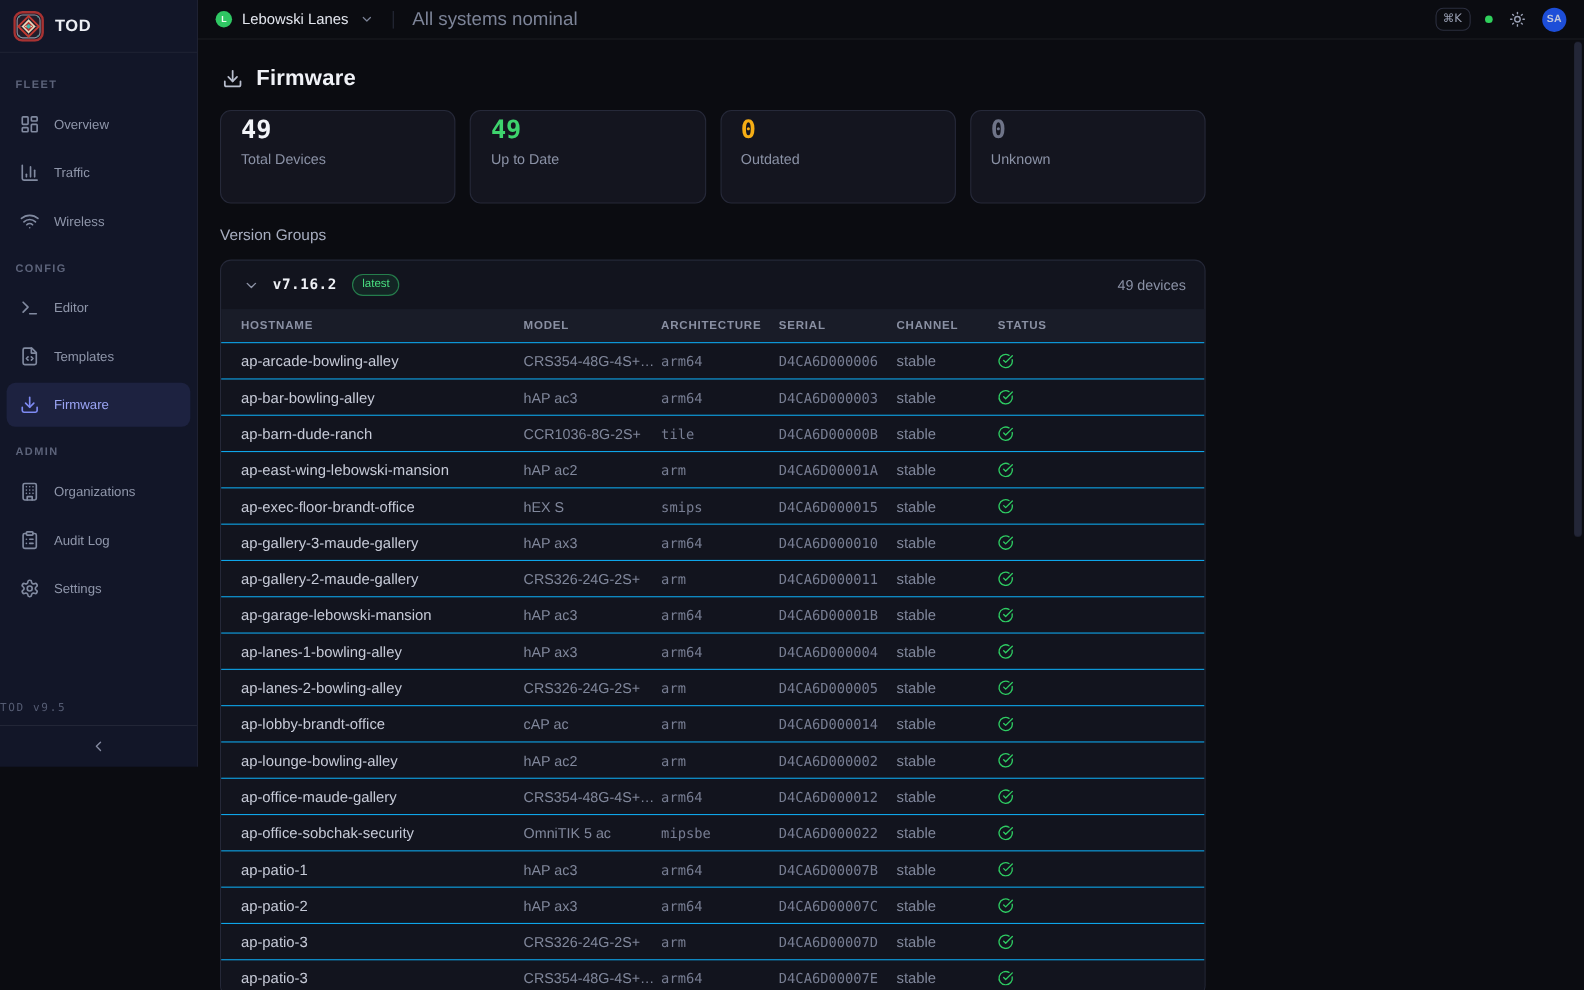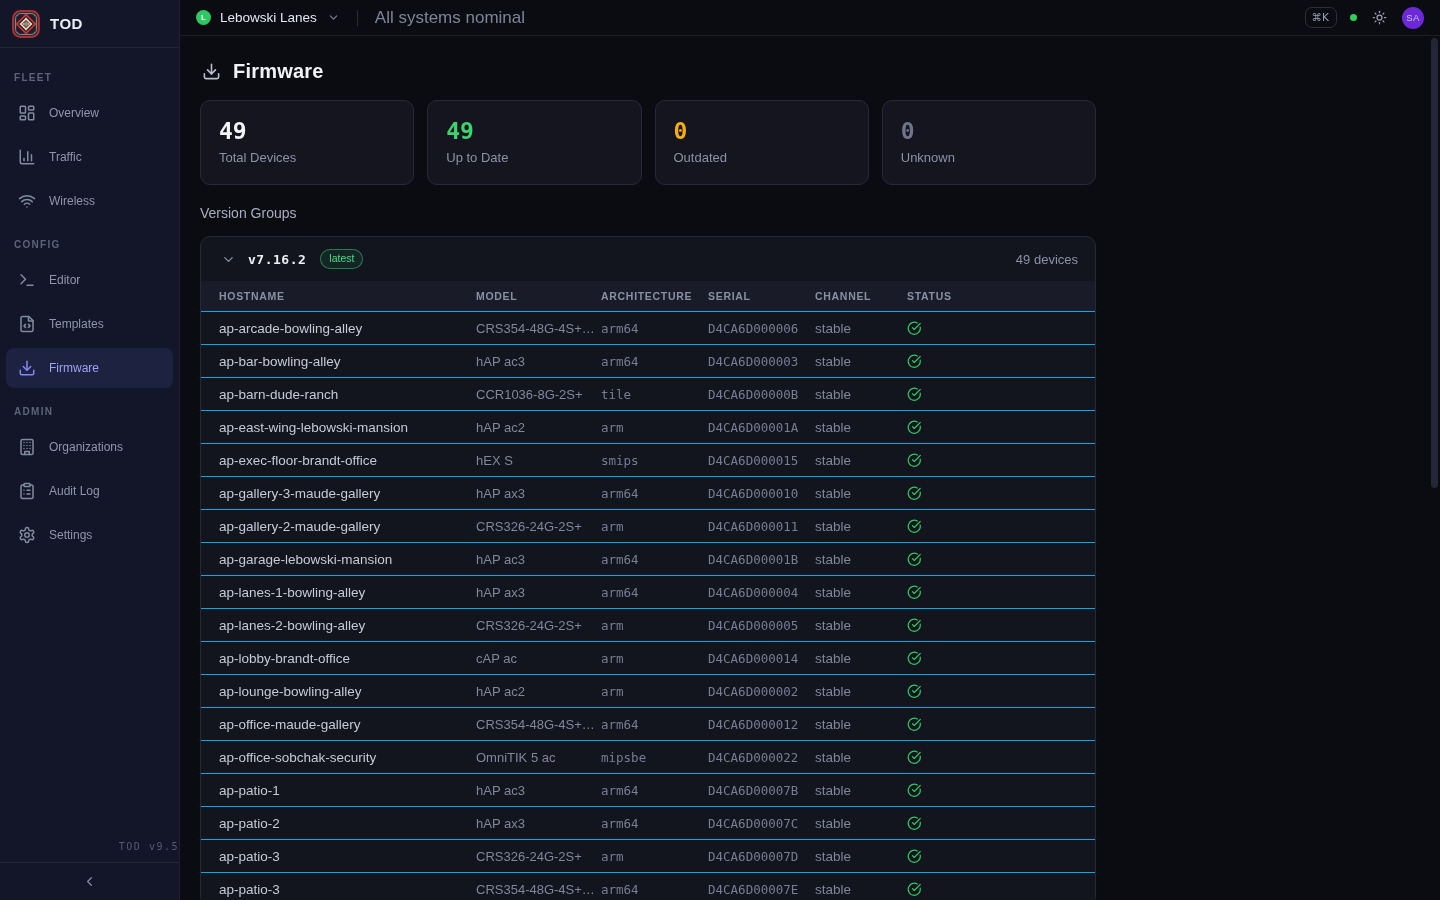--- a/index.html
+++ b/index.html
@@ -8,21 +8,21 @@
     font-family:"Liberation Sans","DejaVu Sans",sans-serif;
     background:#0b0c11;
     color:#e8eaf1;
     display:flex;
     -webkit-font-smoothing:antialiased;
   }
   .mono { font-family:"DejaVu Sans Mono",monospace; }
 
   
   .sidebar {
-    width:180px; min-width:180px; height:900px;
+    width:180px; min-width:180px; height:697px;
     background:#121628;
     border-right:1px solid rgba(255,255,255,0.05);
     display:flex; flex-direction:column;
     position:relative; z-index:2;
   }
   .sidebar-header {
     height:48px; display:flex; align-items:center; gap:10px;
     padding:0 12px;
     border-bottom:1px solid rgba(255,255,255,0.06);
   }
@@ -40,21 +40,21 @@
     display:flex; align-items:center; gap:13px;
     padding:0 12px; cursor:pointer;
     color:#8f96aa; font-size:12px;
   }
   .nav-item svg { width:18px; height:18px; flex:none; color:#818aa0; }
   .nav-item.active { background:#1d2240; color:#9ba5f5; }
   .nav-item.active svg { color:#7e8af2; }
 
   .sidebar-footer { padding-bottom:0; }
   .sidebar-version {
-    text-align:right; font-size:10px; line-height:12px; letter-spacing:1.5px;
+    text-align:left; font-size:10px; line-height:12px; letter-spacing:1.5px;
     color:#545b72; padding:10px 0 9px 0;
   }
   .collapse-row {
     border-top:1px solid rgba(255,255,255,0.07);
     height:38px; display:flex; align-items:center; justify-content:center;
     cursor:pointer; color:#848aa0;
   }
   .collapse-row svg { width:15px; height:15px; }
 
   
@@ -84,42 +84,42 @@
     font-size:10.5px; color:#9aa0b4;
     padding:3px 7px 3px 6px; line-height:1.2;
     font-family:"DejaVu Sans",sans-serif;
     cursor:pointer; background:transparent;
   }
   .health-dot { width:7px; height:7px; border-radius:50%; background:#30d05c; }
   .theme-toggle { background:none; border:none; color:#9aa0b4; cursor:pointer; display:flex; padding:2px; }
   .theme-toggle svg { width:15px; height:15px; }
   .user-avatar {
     width:22px; height:22px; border-radius:50%;
-    background:#6d28d9; color:#c2c8da;
+    background:#1d4ed8; color:#c2c8da;
     display:flex; align-items:center; justify-content:center;
-    font-size:9.5px; font-weight:400; letter-spacing:0.3px;
+    font-size:9.5px; font-weight:700; letter-spacing:0.3px;
     cursor:pointer; border:none;
   }
 
   .content { padding:24px 0 0 20px; width:916px; }
   .page-title-row { display:flex; align-items:center; gap:12px; margin-left:2px; }
   .page-title-row svg { width:19px; height:19px; color:#b9bfce; }
   .page-title { font-size:20px; font-weight:700; color:#f0f2f7; letter-spacing:0.2px; }
 
   .stats-grid {
     margin-top:17px;
     display:grid; grid-template-columns:repeat(4, 1fr); gap:13px;
     width:896px;
   }
   .stat-card {
     background:#14151f;
     border:1px solid #262939;
     border-radius:10px;
     height:85px;
-    padding:15px 18px;
+    padding:2px 18px;
   }
   .stat-value {
     font-family:"DejaVu Sans Mono",monospace;
     font-size:23px; font-weight:700; line-height:30px; color:#f2f4f8;
   }
   .stat-value.green { color:#3ed36d; }
   .stat-value.amber { color:#f5ad15; }
   .stat-value.gray  { color:#6f7488; }
   .stat-label { font-size:13px; color:#8b92a6; margin-top:4px; }
 

